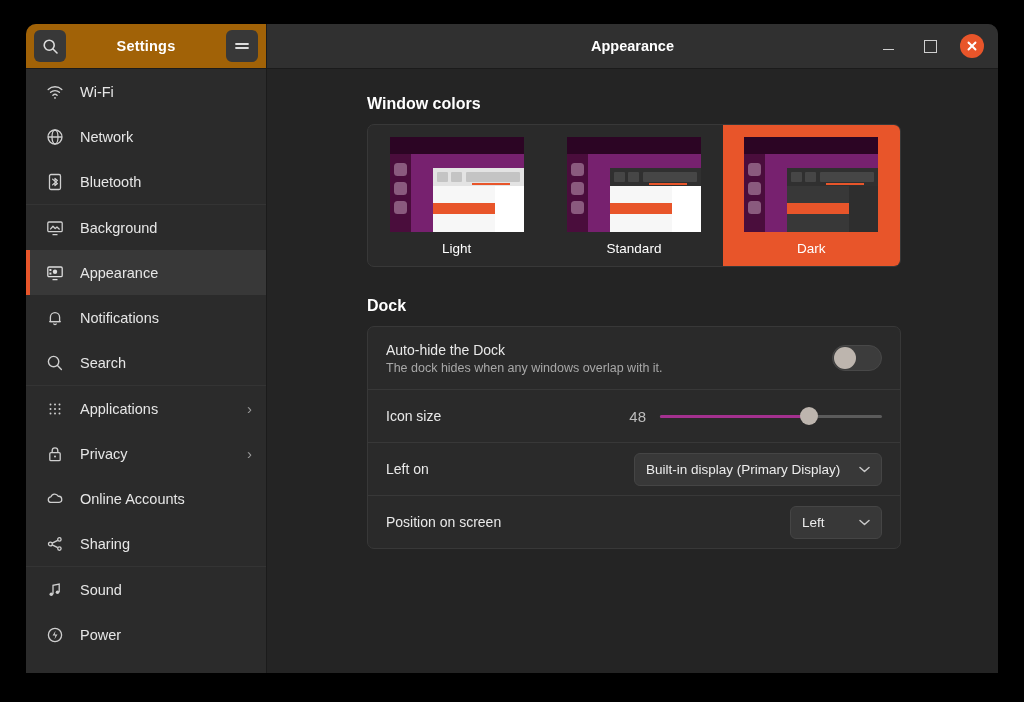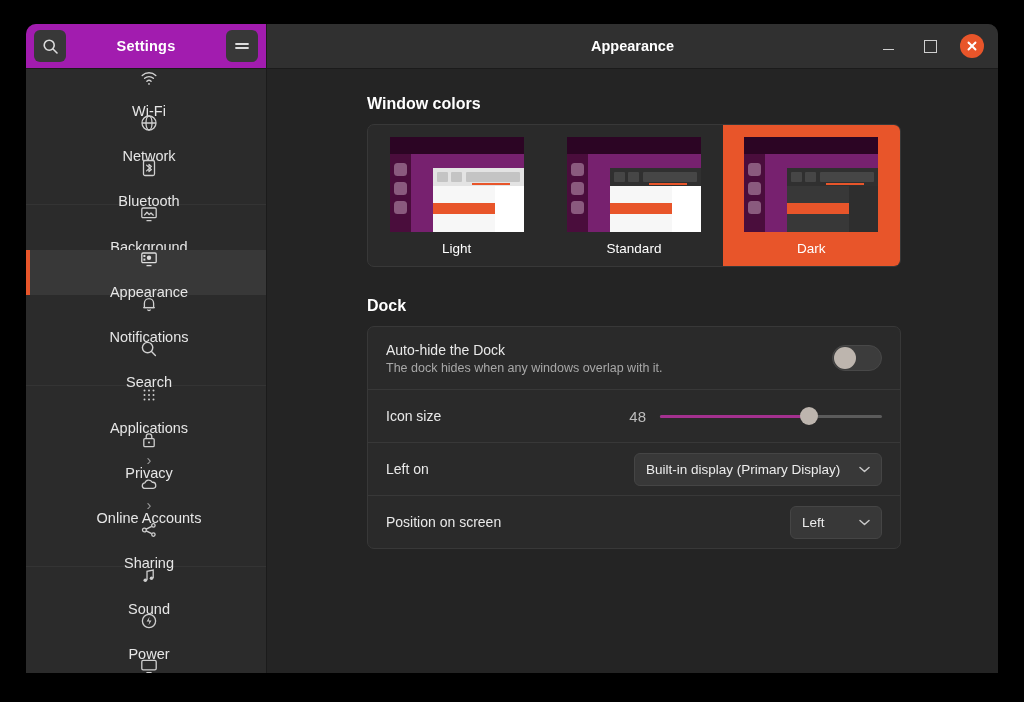--- a/index.html
+++ b/index.html
@@ -25,21 +25,21 @@
   
   #headerbar {
     height: 45px;
     display: flex;
     flex: 0 0 45px;
     border-bottom: 1px solid #1b1b1b;
   }
   #hb-left {
     width: 241px;
     flex: 0 0 241px;
-    background: #a21caf;
+    background: #a16207;
     display: flex;
     align-items: center;
     padding: 0 8px;
     gap: 22px;
     border-right: 1px solid #1b1b1b;
   }
   #hb-right {
     flex: 1;
     background: #303030;
     display: flex;
@@ -124,21 +124,20 @@
   .nav-item {
     height: 45px;
     display: flex;
     align-items: center;
     padding: 0 14px 0 20px;
     gap: 16px;
     cursor: pointer;
     position: relative;
     color: #e6e6e6;
     font-size: 14.5px;
-    flex-direction: column;
   }
   .nav-item.selected { background: #383838; }
   .nav-item.selected::before {
     content: "";
     position: absolute;
     left: 0; top: 0; bottom: 0;
     width: 4px;
     background: #e8552a;
   }
   .nav-ico {

